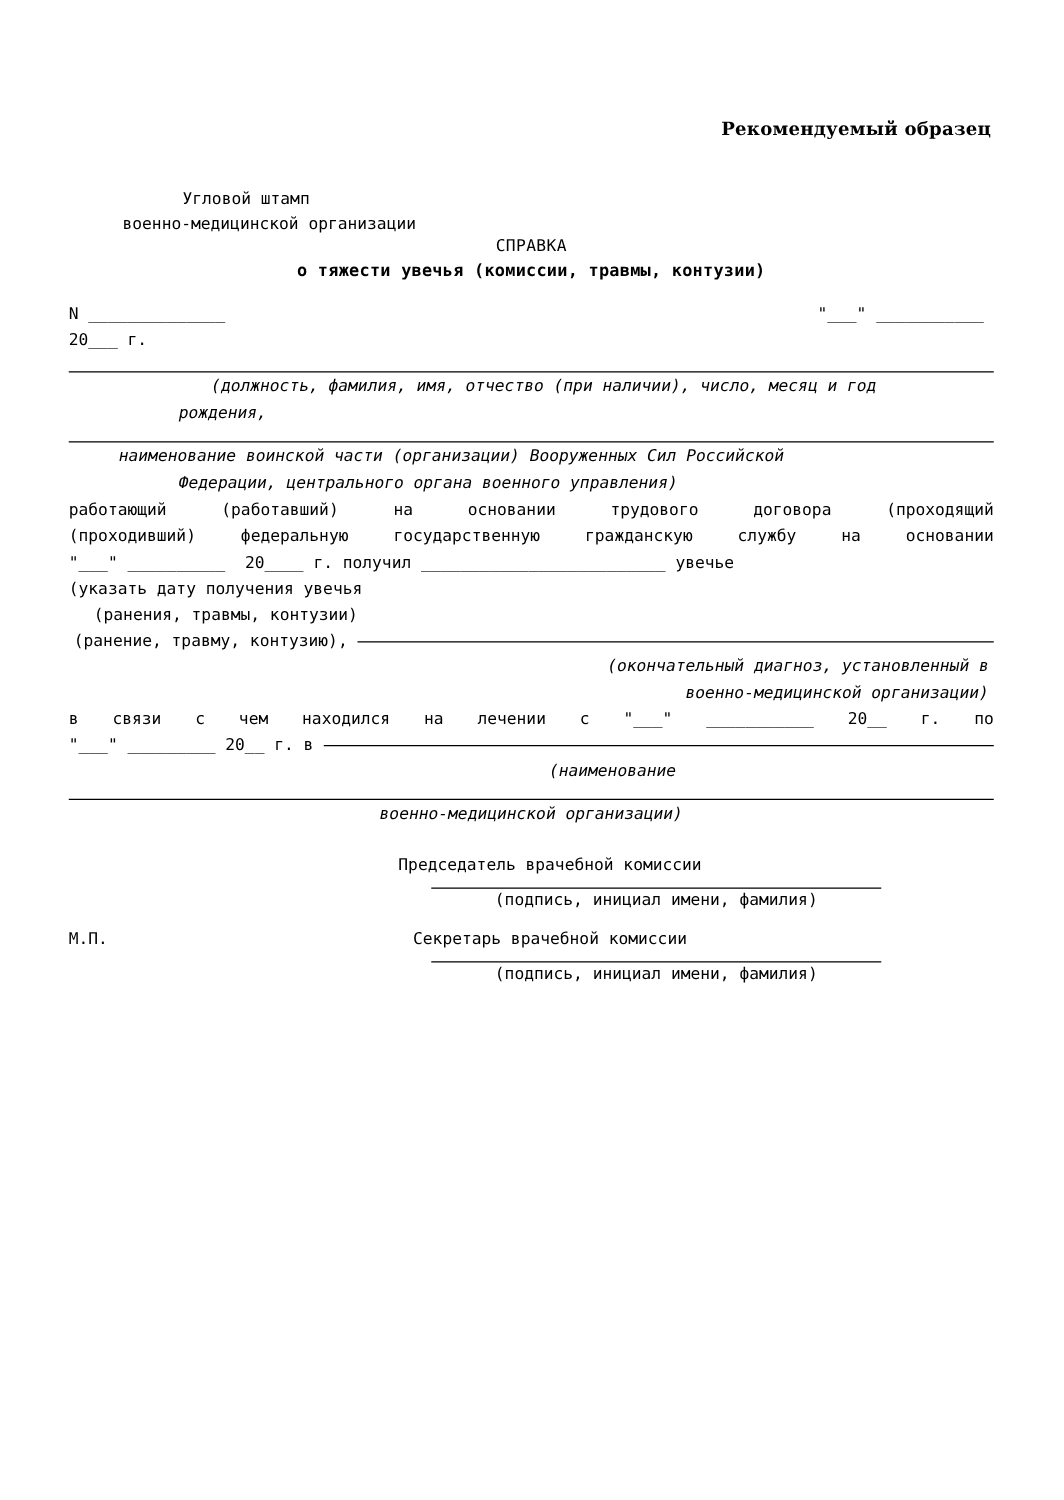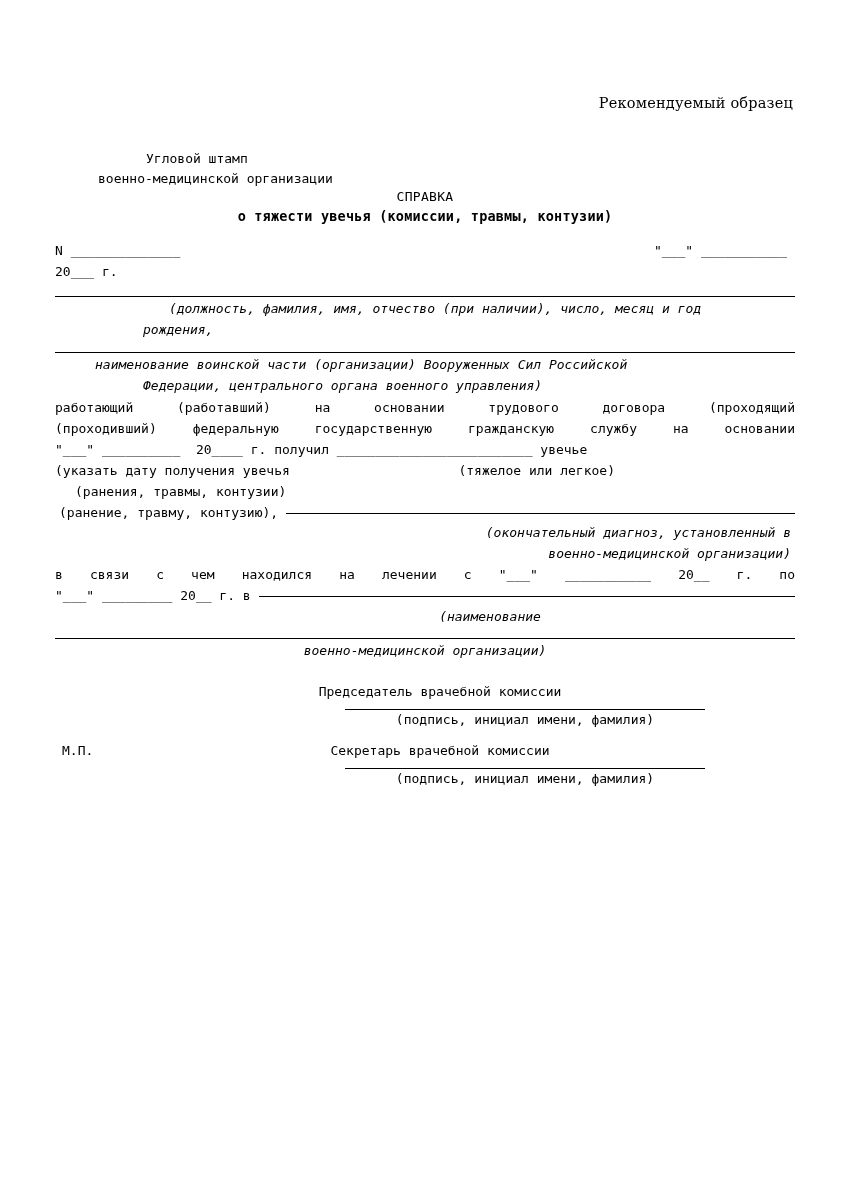--- a/index.html
+++ b/index.html
@@ -23,21 +23,21 @@
   }
   .doc {
     position: absolute;
     left: 55px;
     top: 95px;
     width: 740px;
   }
   .rec-sample {
     text-align: right;
     font-family: "DejaVu Serif", "Liberation Serif", serif;
-    font-weight: normal;
+    font-weight: bold;
     font-size: 14.5px;
     letter-spacing: 0.2px;
     padding-right: 2px;
     margin: 0 0 38px 0;
   }
   .stamp-block {
     font-size: 13px;
     line-height: 1.55;
     margin-left: 43px;
   }
@@ -113,21 +113,21 @@
   }
   .sig-cap {
     width: 360px;
     margin-left: 290px;
     text-align: center;
     font-size: 13px;
     margin-top: 2px;
   }
   .mp {
     position: absolute;
-    left: 7px;
+    left: 0;
     font-size: 13px;
   }
   .flexline {
     display: flex;
     align-items: baseline;
     font-size: 13px;
     line-height: 1.62;
   }
   .grow { flex: 1 1 auto; border-bottom: 1px solid #000; height: 0; position: relative; top: -3px; }
   .nowrap { white-space: pre; }
@@ -180,21 +180,20 @@
         <span class="nowrap">г. получил</span>
         <span class="nowrap">&nbsp;</span>
         <span class="nowrap">_________________________</span>
         <span class="nowrap">&nbsp;</span>
         <span class="nowrap">увечье</span>
     </div>
 
     <div class="flexline">
       <span class="nowrap">(указать дату получения увечья</span>
       <span style="flex:1 1 auto"></span>
-      <span class="nowrap" style="padding-right:180px">(тяжелое или легкое)</span>
     </div>
 
     <div class="plain indent-3">(ранения, травмы, контузии)</div>
 
     <div class="flexline">
       <span class="nowrap" style="padding-left:4px">(ранение, травму, контузию),</span>
       <span class="nowrap">&nbsp;</span>
       <span class="grow"></span>
     </div>
     <div class="caption c-right" style="padding-right:4px">(окончательный диагноз, установленный в</div>

